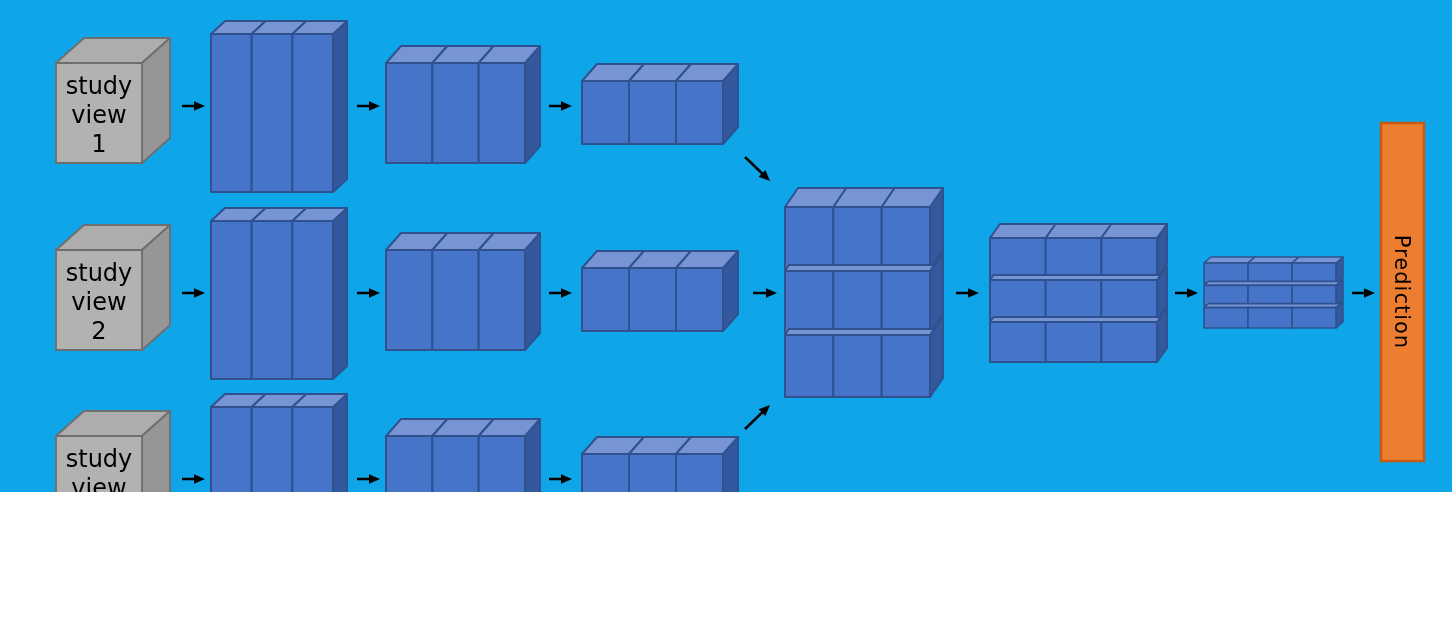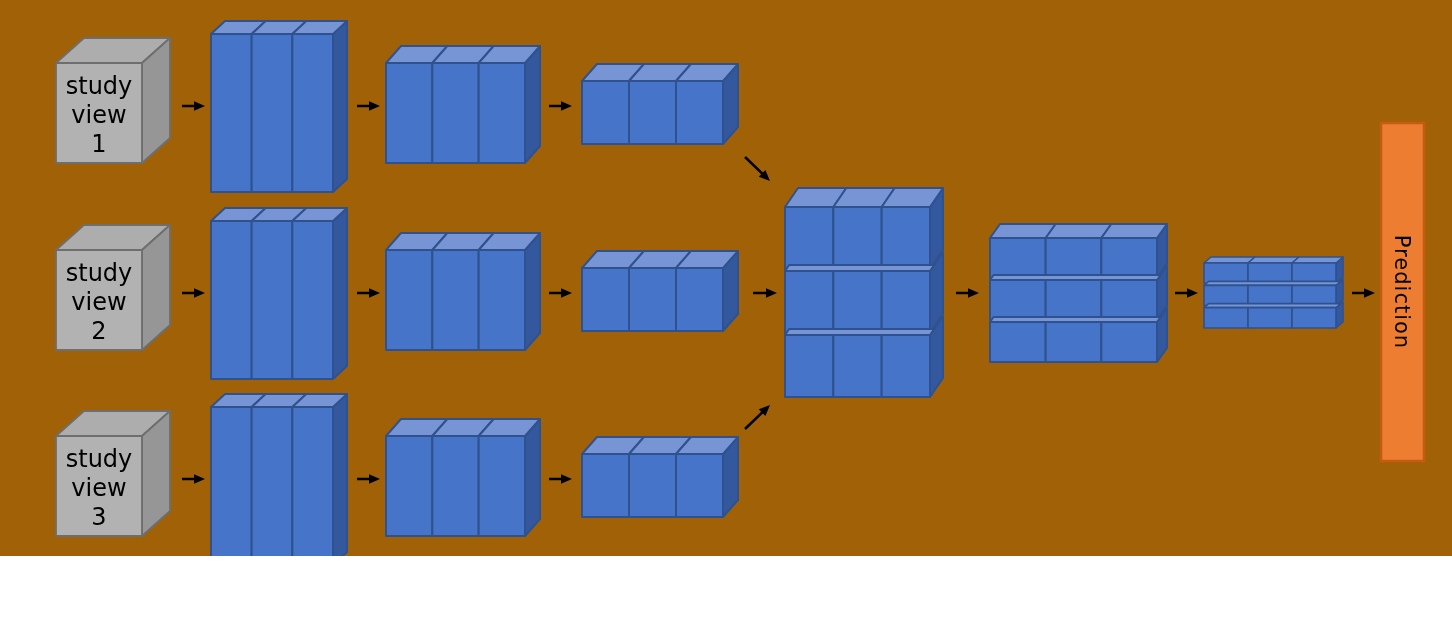--- a/index.html
+++ b/index.html
@@ -1,20 +1,20 @@
 <!DOCTYPE html>
 <html><head>
 <meta charset="utf-8">
 <style>
   html, body { margin: 0; padding: 0; background: #ffffff; }
   .stage {
     position: relative;
     width: 1452px;
-    height: 556px;
-    background: #a16207;
+    height: 492px;
+    background: #0ea5e9;
     overflow: hidden;
     font-family: "DejaVu Sans", sans-serif;
   }
   svg { display: block; }
   text {
     font-family: "DejaVu Sans", "Liberation Sans", sans-serif;
   }
 </style>
 </head>
 <body>

